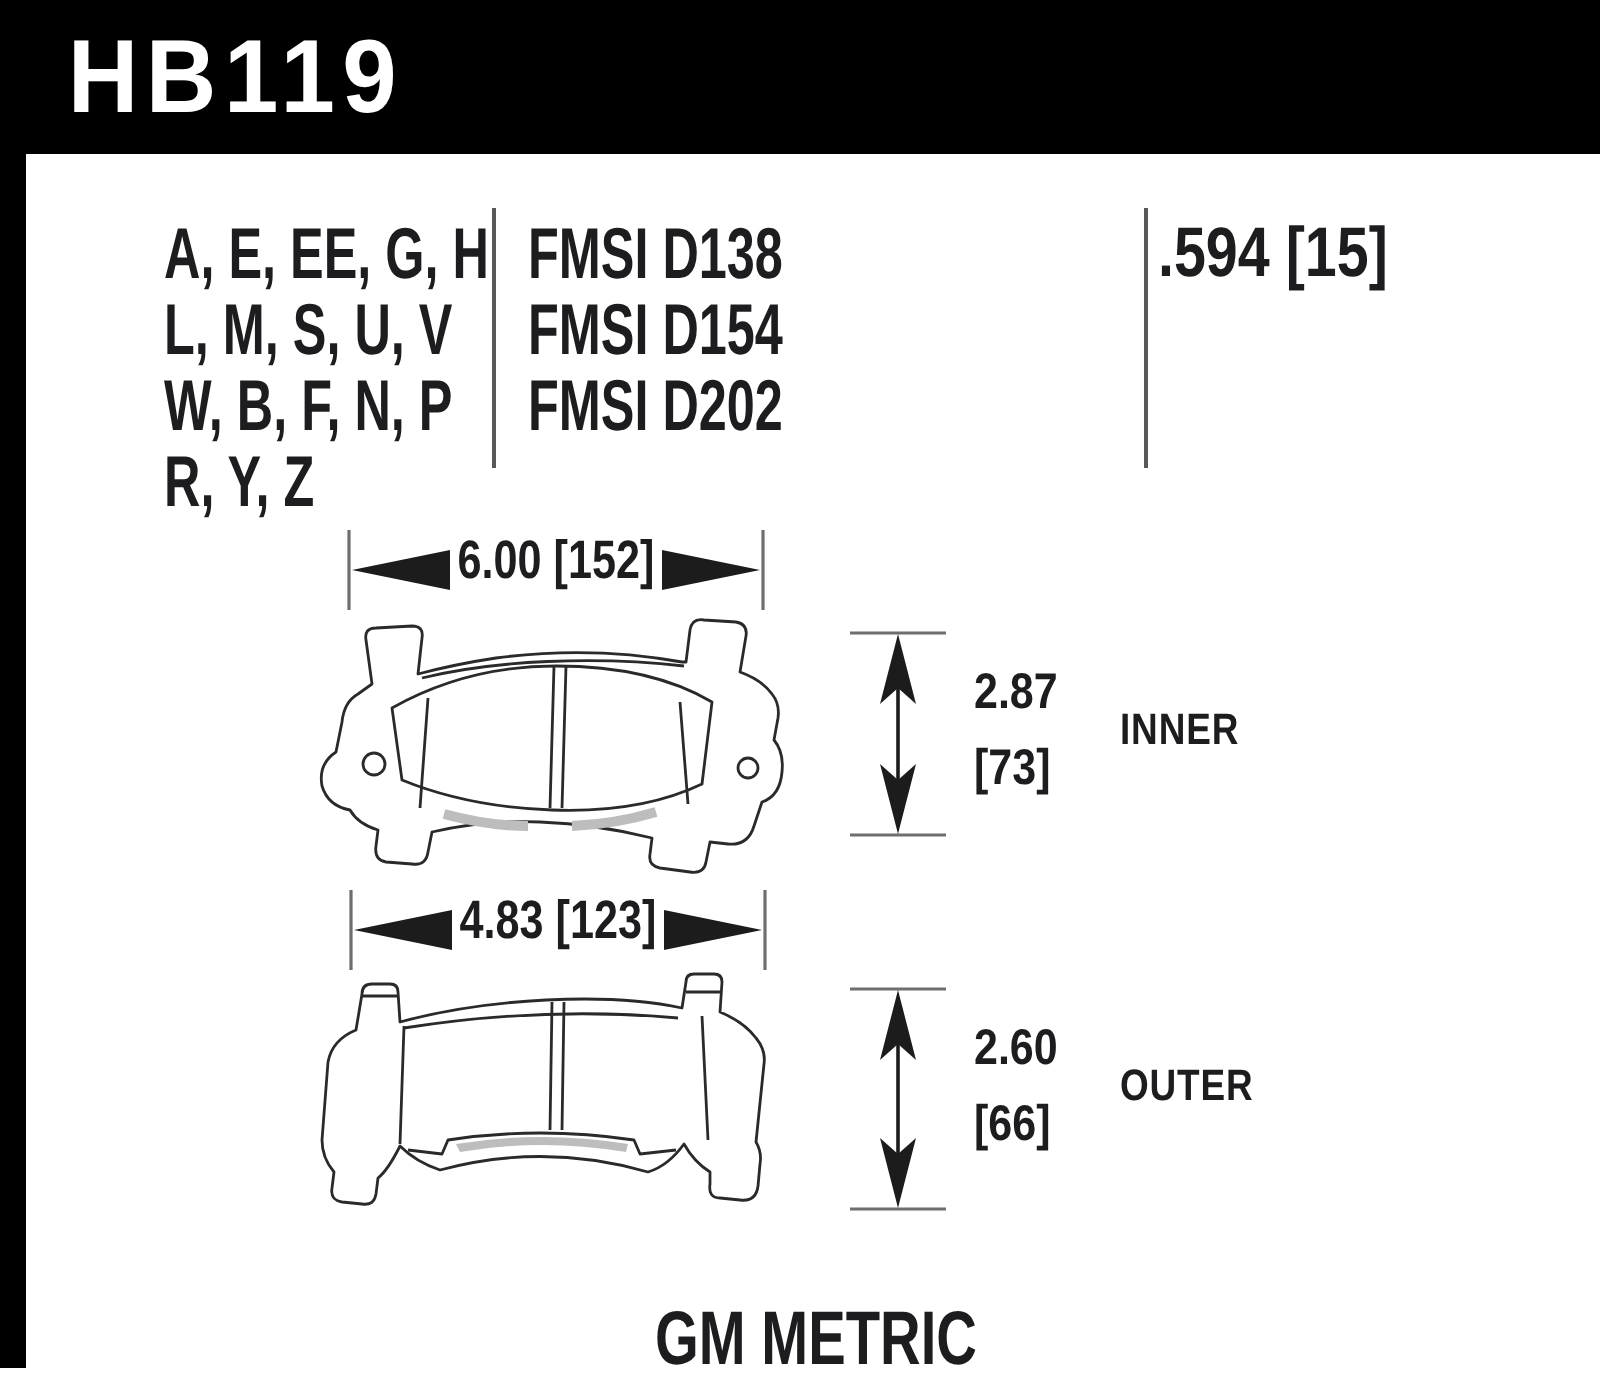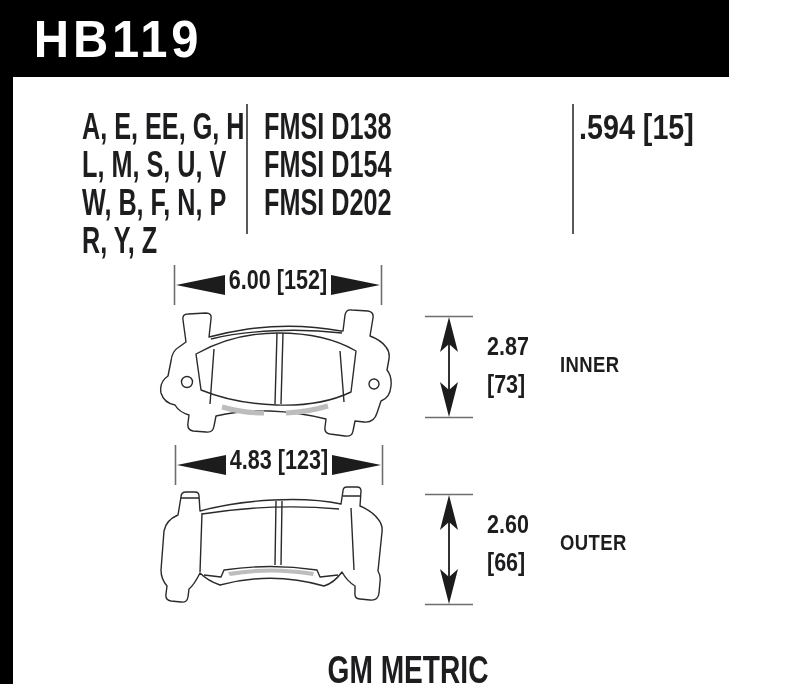--- a/index.html
+++ b/index.html
@@ -2,21 +2,21 @@
 <html><head>
 <meta charset="utf-8">
 <style>
   html,body{margin:0;padding:0;background:#fff;}
   .page{
     position:relative;width:800px;height:691px;overflow:hidden;background:#ffffff;
     font-family:"Liberation Sans","DejaVu Sans",sans-serif;color:#1d1d1f;
   }
   
   .left-bar{position:absolute;left:0;top:0;width:13px;height:684px;background:#000;}
-  .banner{position:absolute;left:0;top:0;width:729px;height:77px;background:#000;
+  .banner{position:absolute;left:0;top:0;width:800px;height:77px;background:#000;
           display:flex;align-items:center;}
   .banner .part{color:#fff;font-weight:bold;font-size:52px;letter-spacing:4px;
           padding-left:36px;transform:scaleX(.94);transform-origin:0 50%;}
   
   .t{position:absolute;font-weight:bold;white-space:nowrap;transform-origin:0 0;}
   .rows{line-height:38px;font-size:36px;transform:scaleX(.70);}
   .thick{font-size:35px;line-height:38px;transform:scaleX(.82);}
   .dimtext{font-size:27px;line-height:27px;text-align:center;transform:scaleX(.80);transform-origin:50% 0;}
   .vnum{font-size:25px;line-height:25px;transform:scaleX(.86);}
   .sidelabel{font-size:22px;line-height:22px;letter-spacing:.5px;transform:scaleX(.84);}

